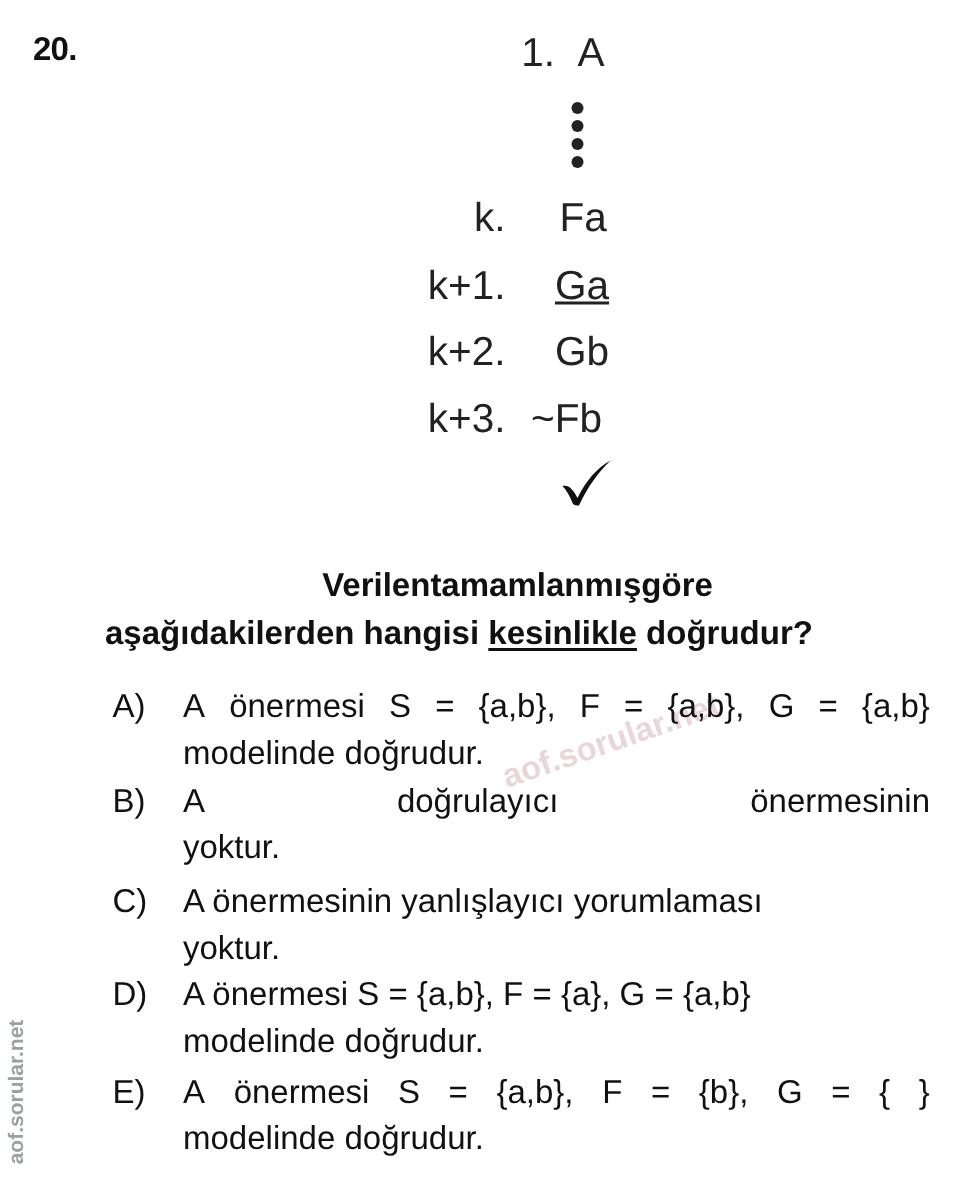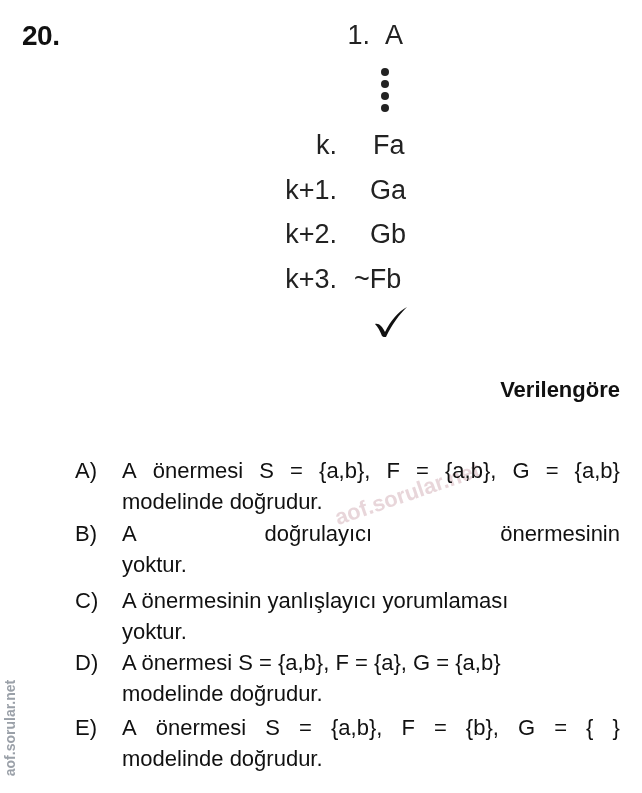--- a/index.html
+++ b/index.html
@@ -1,29 +1,29 @@
 <!DOCTYPE html>
 <html><head>
 <meta charset="utf-8">
 <style>
   html, body { margin:0; padding:0; }
   body {
     width:642px; height:793px; background:#ffffff; position:relative; overflow:hidden;
     font-family:"Liberation Sans", "DejaVu Sans", sans-serif; color:#111;
   }
-  .qnum { position:absolute; left:22px; top:20px; font-size:28px; font-weight:bold; letter-spacing:-0.5px; }
+  .qnum { position:absolute; left:22px; top:20px; font-size:22px; font-weight:bold; letter-spacing:-0.5px; }
   .proof { position:absolute; left:0; top:0; width:642px; height:360px; }
   .pline { position:absolute; font-size:27px; color:#222; white-space:nowrap; }
   .plabel { position:absolute; text-align:right; width:100px; }
   .pform { position:absolute; }
   .dots { position:absolute; left:381px; top:68px; width:10px; }
   .dot { width:8px; height:8px; border-radius:50%; background:#222; margin-bottom:4px; }
   .check { position:absolute; left:373px; top:306px; }
   .stem { position:absolute; left:70px; top:374px; width:550px; font-size:22px; font-weight:bold; line-height:32px; }
-  .stem .l1 { display:flex; justify-content:flex-end; }
+  .stem .l1 { display:flex; justify-content:center; }
   .stem u { text-decoration:underline; text-decoration-thickness:2px; text-underline-offset:3px; }
   .opt { position:absolute; left:75px; width:545px; font-size:22px; line-height:31px; }
   .opt .lbl { position:absolute; left:0; top:0; }
   .opt .txt { position:absolute; left:47px; width:498px; }
   .just { display:flex; justify-content:space-between; }
   .wm { position:absolute; left:340px; top:505px; font-size:22px; font-weight:bold; color:#e8d6da; transform:rotate(-19deg); transform-origin:left bottom; white-space:nowrap; z-index:0; }
   .wm-side { position:absolute; left:-38px; top:720px; font-size:14px; font-weight:bold; color:#9aa0a8; transform:rotate(-90deg); white-space:nowrap; }
   .opt, .stem { z-index:1; }
 </style>
 </head>
@@ -41,43 +41,45 @@
       <div class="dot"></div>
       <div class="dot"></div>
       <div class="dot"></div>
   </div>
   <div class="pline" style="top:130px;">
     <span class="plabel" style="left:237px;">k.</span>
     <span class="pform" style="left:373px;text-align:right;">Fa</span>
   </div>
   <div class="pline" style="top:175px;">
     <span class="plabel" style="left:237px;">k+1.</span>
-    <span class="pform" style="left:370px;">Ga</span>
+    <span class="pform" style="left:370px;text-decoration:underline;">Ga</span>
   </div>
   <div class="pline" style="top:219px;">
     <span class="plabel" style="left:237px;">k+2.</span>
     <span class="pform" style="left:370px;">Gb</span>
   </div>
   <div class="pline" style="top:264px;">
     <span class="plabel" style="left:237px;">k+3.</span>
     <span class="pform" style="left:354px;">~Fb</span>
   </div>
   <svg class="check" width="36" height="32" viewBox="0 0 36 32">
     <path d="M2 18 C6 17 9 20 12 26 C18 14 25 6 34 1 C26 9 19 18 13 31 C11 31 10 31 9 30 C7 25 5 21 2 18 Z" fill="#111"></path>
   </svg>
 </div>
 
 <div class="wm">aof.sorular.net</div>
 <div class="wm-side">aof.sorular.net</div>
 
 <div class="stem">
   <div class="l1">
     <span>Verilen</span>
+    <span>tamamlanmış</span>
     <span>göre</span>
   </div>
+  <div><span>aşağıdakilerden hangisi </span><u>kesinlikle</u><span> doğrudur?</span></div>
 </div>
 
 <div class="opt" style="top:455px;">
   <span class="lbl">A)</span>
   <div class="txt">
     <div class="just">
       <span>A</span>
         <span>önermesi</span>
         <span>S</span>
         <span>=</span>

